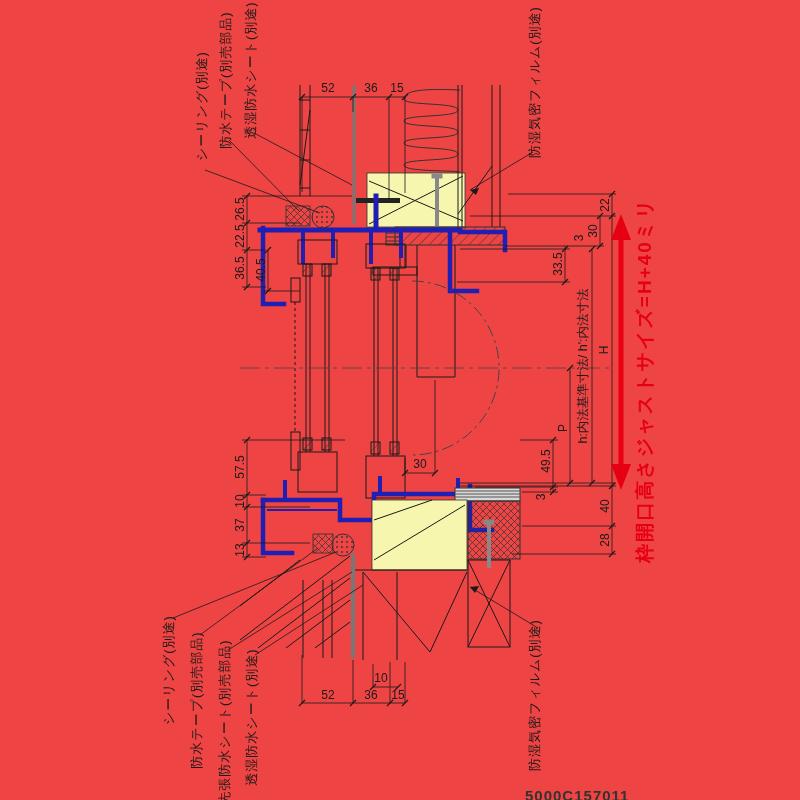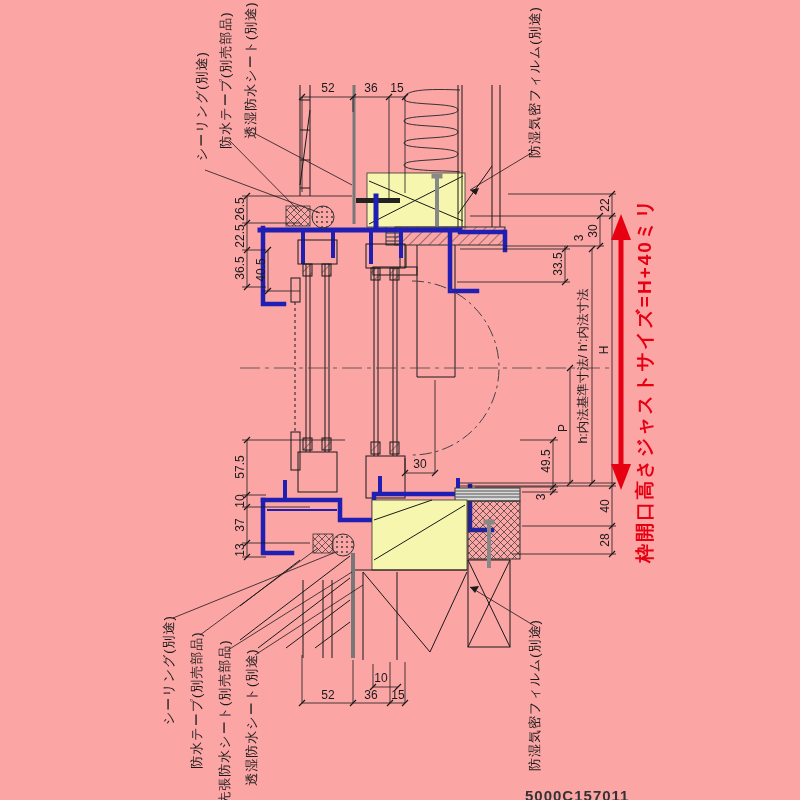--- a/index.html
+++ b/index.html
@@ -1,16 +1,16 @@
 <!DOCTYPE html>
 <html><head>
 <meta charset="utf-8">
 <style>
   html,body{margin:0;padding:0;background:#fff;}
-  .canvas{position:relative;width:800px;height:800px;background:#fca5a5;overflow:hidden;
+  .canvas{position:relative;width:800px;height:800px;background:#ef4444;overflow:hidden;
           font-family:"Liberation Sans",sans-serif;}
   svg{position:absolute;left:0;top:0;}
   text{font-family:"Liberation Sans","DejaVu Sans",sans-serif;fill:#1a1a1a;}
   .dim{font-size:12px;}
   .jlabel{font-size:13px;letter-spacing:1px;}
   .rednote{font-size:19px;font-weight:bold;letter-spacing:2px;}
   .docnum{font-size:15px;font-weight:bold;fill:#333;letter-spacing:1px;}
 </style>
 </head>
 <body>

